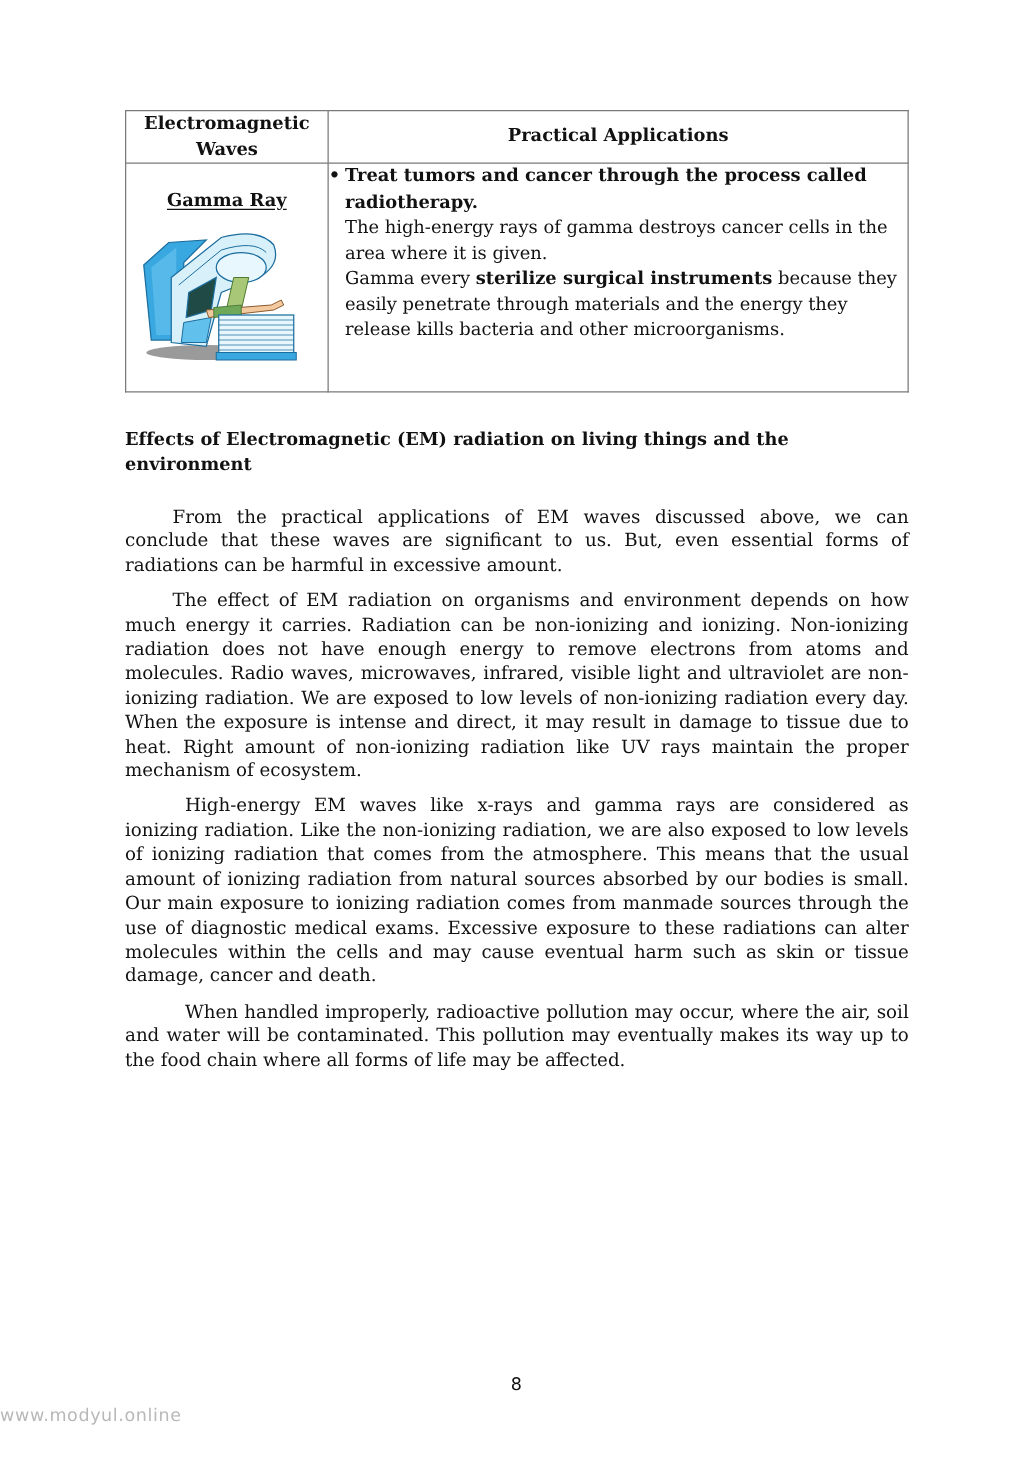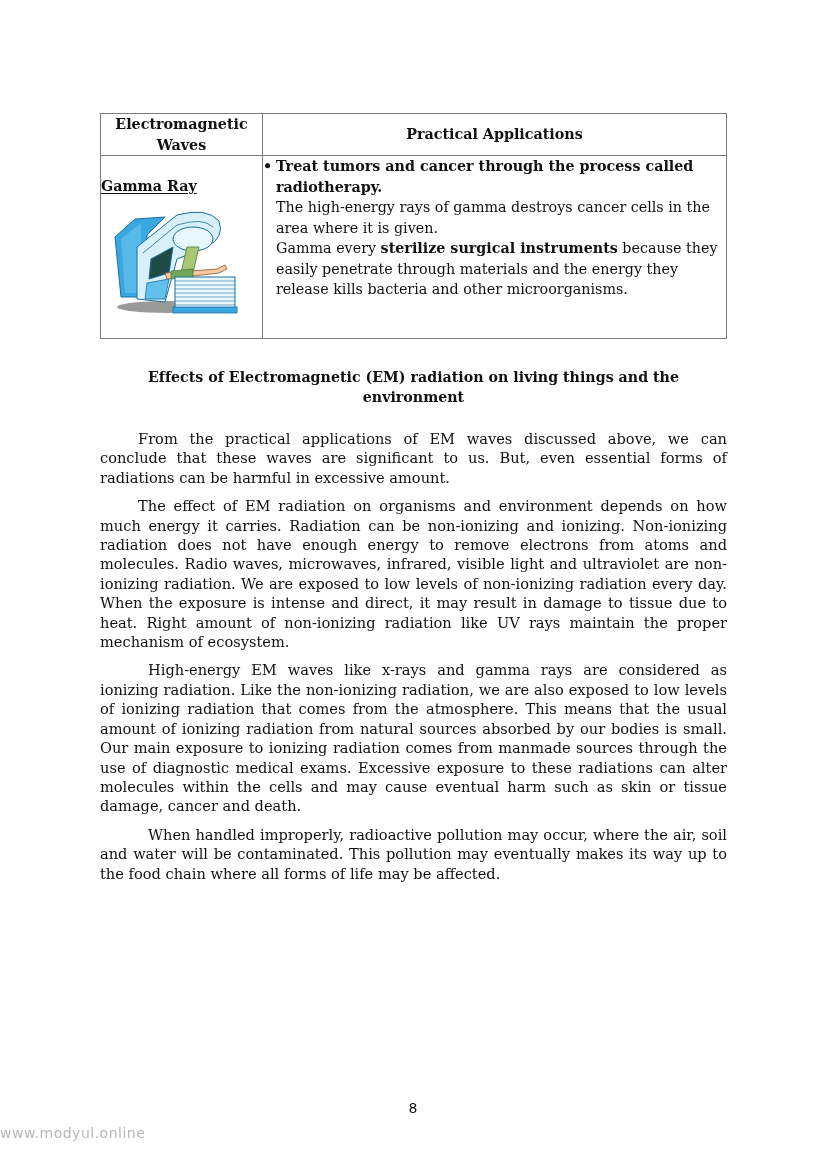--- a/index.html
+++ b/index.html
@@ -1,49 +1,48 @@
 <!DOCTYPE html>
 <html><head>
 <meta charset="utf-8">
 <style>
   html, body { margin: 0; padding: 0; background: #ffffff; }
   body {
     width: 826px; height: 1169px; position: relative; overflow: hidden;
     font-family: "DejaVu Serif", "Liberation Serif", serif;
     color: #111111;
   }
-  .page { position: absolute; left: 100px; top: 113px; width: 627px; }
+  .page { position: absolute; left: 100px; top: 88px; width: 627px; }
 
   table.em-table {
     width: 627px; border-collapse: collapse;
     font-size: 14.3px; line-height: 20.5px;
   }
   table.em-table th, table.em-table td {
     border: 1px solid #7a7a7a; vertical-align: top; padding: 0;
   }
   table.em-table th {
     font-weight: bold; text-align: center; height: 41px; vertical-align: middle;
   }
   th.col1 { width: 161px; }
-  td.wave-cell { text-align: left; height: 182px; }
+  td.wave-cell { text-align: center; height: 182px; }
   .wave-name {
     display: inline-block; margin-top: 20px; font-weight: bold;
     text-decoration: underline; text-underline-offset: 2px;
   }
   .machine-img { display: block; margin: 10px auto 0 6px; width: 150px; height: 110px; }
   td.app-cell { padding: 20px 10px 12px 12px; }
   .app-list { margin: 0; padding: 0; list-style: none; }
   .app-item { position: relative; padding-left: 13px; text-align: left; }
   .bullet { position: absolute; left: 0; top: 0; font-weight: bold; }
   .b { font-weight: bold; text-align: right; }
 
   h2.section-heading {
     margin: 28px 0 0 0; font-size: 14.2px; line-height: 20px; font-weight: bold;
     letter-spacing: 0.02px;
-    text-align: center;
   }
   p.para {
     margin: 9px 0 0 0; font-size: 14.6px; line-height: 19.4px; text-align: justify;
     text-indent: 48px;
   }
   p.para.first { margin-top: 22px; }
   p.para.indent2 { text-indent: 38px; }
 
   .page-number {
     position: absolute; left: 0; width: 826px; top: 1100px; text-align: center;

